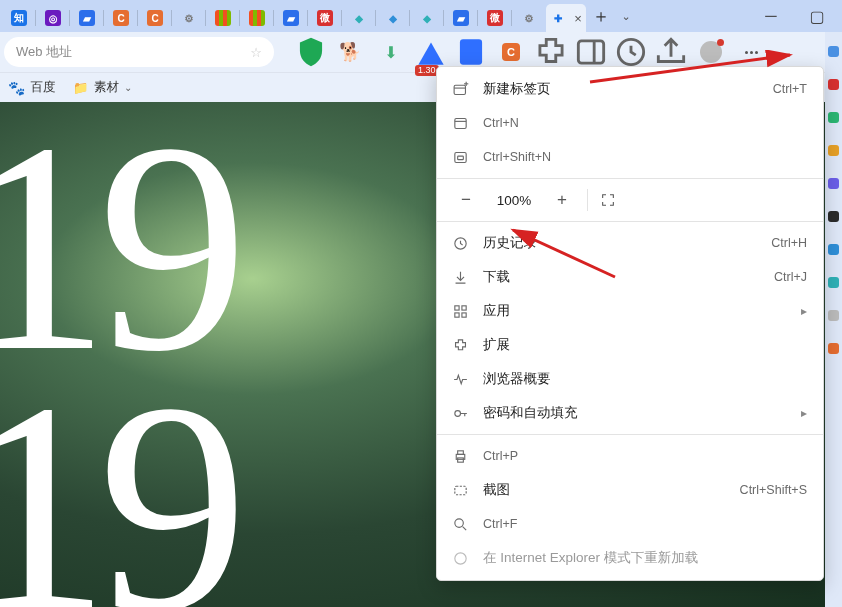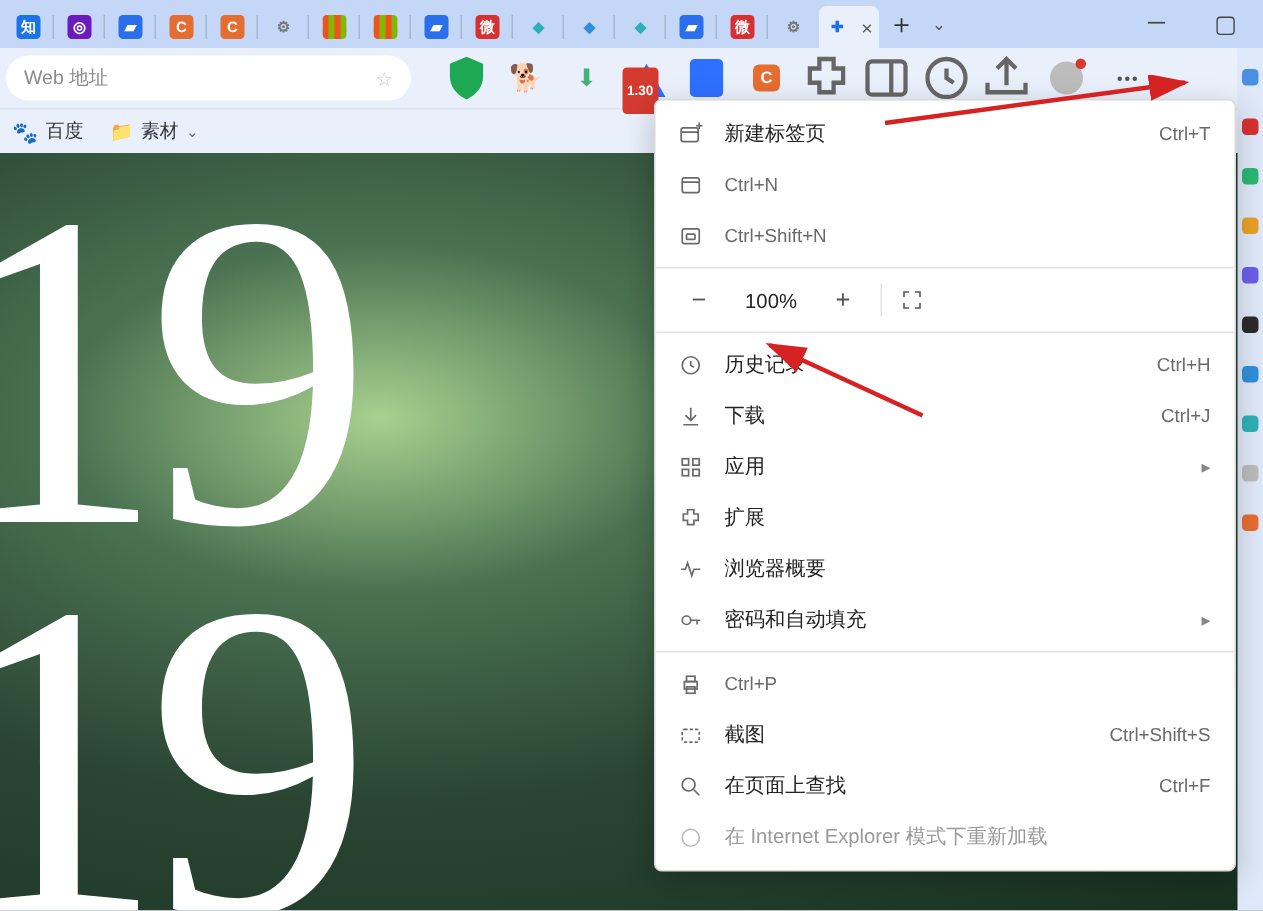--- a/index.html
+++ b/index.html
@@ -17,21 +17,21 @@
   .tab-dd { width: 20px; color: #555; font-size: 11px; display: flex; align-items: center; justify-content: center; }
   .wincontrols { margin-left: auto; display: flex; }
   .winbtn { width: 46px; height: 32px; display: flex; align-items: center; justify-content: center; color: #444; }
 
   
   .toolbar { height: 40px; background: #e9f0fb; display: flex; align-items: center; padding: 0 4px; gap: 2px; }
   .addr { flex: 0 0 270px; height: 30px; background: #fff; border-radius: 17px; display: flex; align-items: center; padding: 0 12px; color: #8a8a8a; font-size: 13px; gap: 12px; }
   .addr .url { flex: 1; }
   .addr .star { color: #c9c9c9; }
   .tbtn { width: 38px; height: 36px; display: flex; align-items: center; justify-content: center; position: relative; color: #555; }
-  .badge130 { position: absolute; left: 3px; bottom: -6px; background: #d53a2f; color: #fff; font-size: 9px; font-weight: 700; border-radius: 3px; padding: 11px 3px; line-height: 1; text-align: center; }
+  .badge130 { position: absolute; left: 3px; bottom: -6px; background: #d53a2f; color: #fff; font-size: 9px; font-weight: 400; border-radius: 3px; padding: 1px 3px; line-height: 1; text-align: center; }
   .avatar { width: 22px; height: 22px; border-radius: 50%; background: #bcbcbc; position: relative; }
   .avatar::after { content: ""; position: absolute; top: -2px; right: -2px; width: 7px; height: 7px; border-radius: 50%; background: #d53a2f; }
   .more-dots { display: flex; gap: 2px; }
   .more-dots i { width: 3px; height: 3px; border-radius: 50%; background: #555; }
 
   
   .bm { height: 30px; background: #e9f0fb; display: flex; align-items: center; padding: 0 8px; gap: 18px; font-size: 12.5px; color: #333; border-top: 1px solid rgba(0,0,0,0.05); }
   .bm .item { display: flex; align-items: center; gap: 5px; }
   .bm .paw { color: #2f6fff; font-size: 14px; }
   .bm .folder { color: #e7a23e; }
@@ -354,21 +354,20 @@
     <span class="lbl">截图</span>
     <span class="sc">Ctrl+Shift+S</span>
   </div>
   <div class="mi">
     <span class="ic">
         <svg viewBox="0 0 24 24">
           <circle cx="10" cy="10" r="6"></circle>
           <line x1="15" y1="15" x2="20" y2="20"></line>
         </svg>
       </span>
-    <span class="lbl">在页面上查找</span>
     <span class="sc">Ctrl+F</span>
   </div>
   <div class="mi dim">
     <span class="ic">
         <svg viewBox="0 0 24 24">
           <circle cx="12" cy="12" r="8"></circle>
         </svg>
       </span>
     <span class="lbl">在 Internet Explorer 模式下重新加载</span>
   </div>

